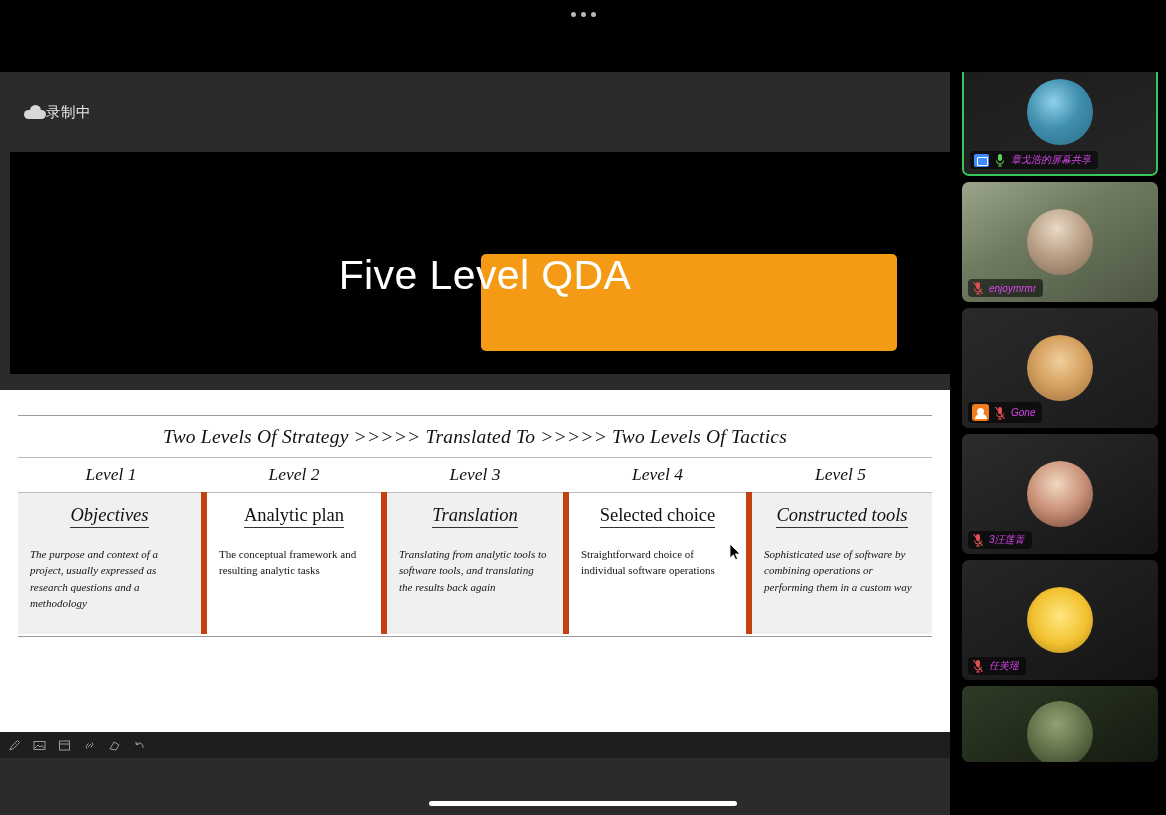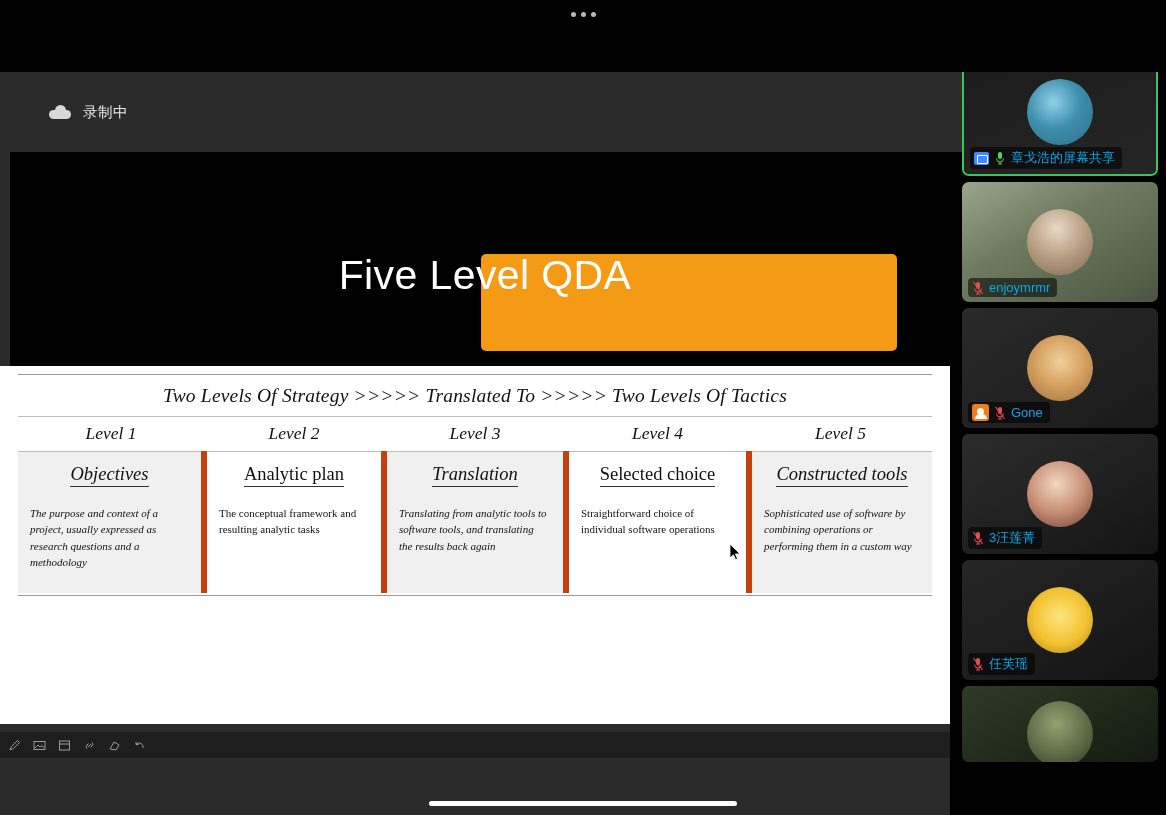--- a/index.html
+++ b/index.html
@@ -28,21 +28,21 @@
 
   
   .share-area {
     position: absolute; top: 72px; left: 0;
     width: 950px; height: 690px;
     background: #2b2b2b;
   }
   .rec-bar {
     position: absolute; top: 0; left: 0; width: 950px; height: 80px;
     background: #2b2b2b;
-    display: flex; align-items: center; padding-left: 24px; gap: 12px; margin-left: 25px;
+    display: flex; align-items: center; padding-left: 24px; 
   }
   .rec-icon {
     width: 22px; height: 14px; position: relative;
   }
   .rec-icon .cloud {
     position: absolute; left: 0; bottom: 0;
     width: 22px; height: 9px; background: #d8d8d8; border-radius: 5px;
   }
   .rec-icon .puff {
     position: absolute; left: 6px; top: 0;
@@ -63,23 +63,23 @@
   .slide-title {
     position: absolute; left: 0; top: 103px; width: 950px;
     text-align: center;
     color: #ffffff; font-size: 41px; font-weight: 400;
     line-height: 1.0;
     letter-spacing: .4px;
   }
 
   
   .table-panel {
-    position: absolute; top: 294px; left: 0; width: 950px; height: 358px;
+    position: absolute; top: 318px; left: 0; width: 950px; height: 358px;
     background: #ffffff;
-    padding: 4px 18px 0 18px;
+    padding: 21px 18px 0 18px;
   }
   .tbl-head-rule {
     border-top: 1.5px solid #9a9a9a;
     margin: 4px 0 0 0;
   }
   .strategy-line {
     text-align: center;
     font-family: "Liberation Serif", serif;
     font-style: italic;
     font-size: 19.5px;
@@ -175,22 +175,22 @@
   }
   .namebar {
     position: absolute; left: 6px; bottom: 5px;
     display: flex; align-items: center; gap: 5px;
     background: rgba(0,0,0,.55);
     border-radius: 4px;
     padding: 2px 7px 2px 4px;
     max-width: 184px;
   }
   .namebar .nm {
-    color: #0ea5e9; font-size: 13px; white-space: nowrap;
-    overflow: hidden; text-overflow: ellipsis;
+    color: #d946ef; font-size: 10px; white-space: nowrap;
+    overflow: hidden; text-overflow: ellipsis; font-style: italic;
   }
   .mic { width: 12px; height: 14px; flex: none; }
   .sharebadge {
     width: 15px; height: 13px; background: #3d8bff; border-radius: 2px;
     position: relative; flex: none;
   }
   .sharebadge:after {
     content: ""; position: absolute; left: 3px; top: 3px;
     width: 9px; height: 7px; border: 1.5px solid #fff; border-radius: 1px;
   }

